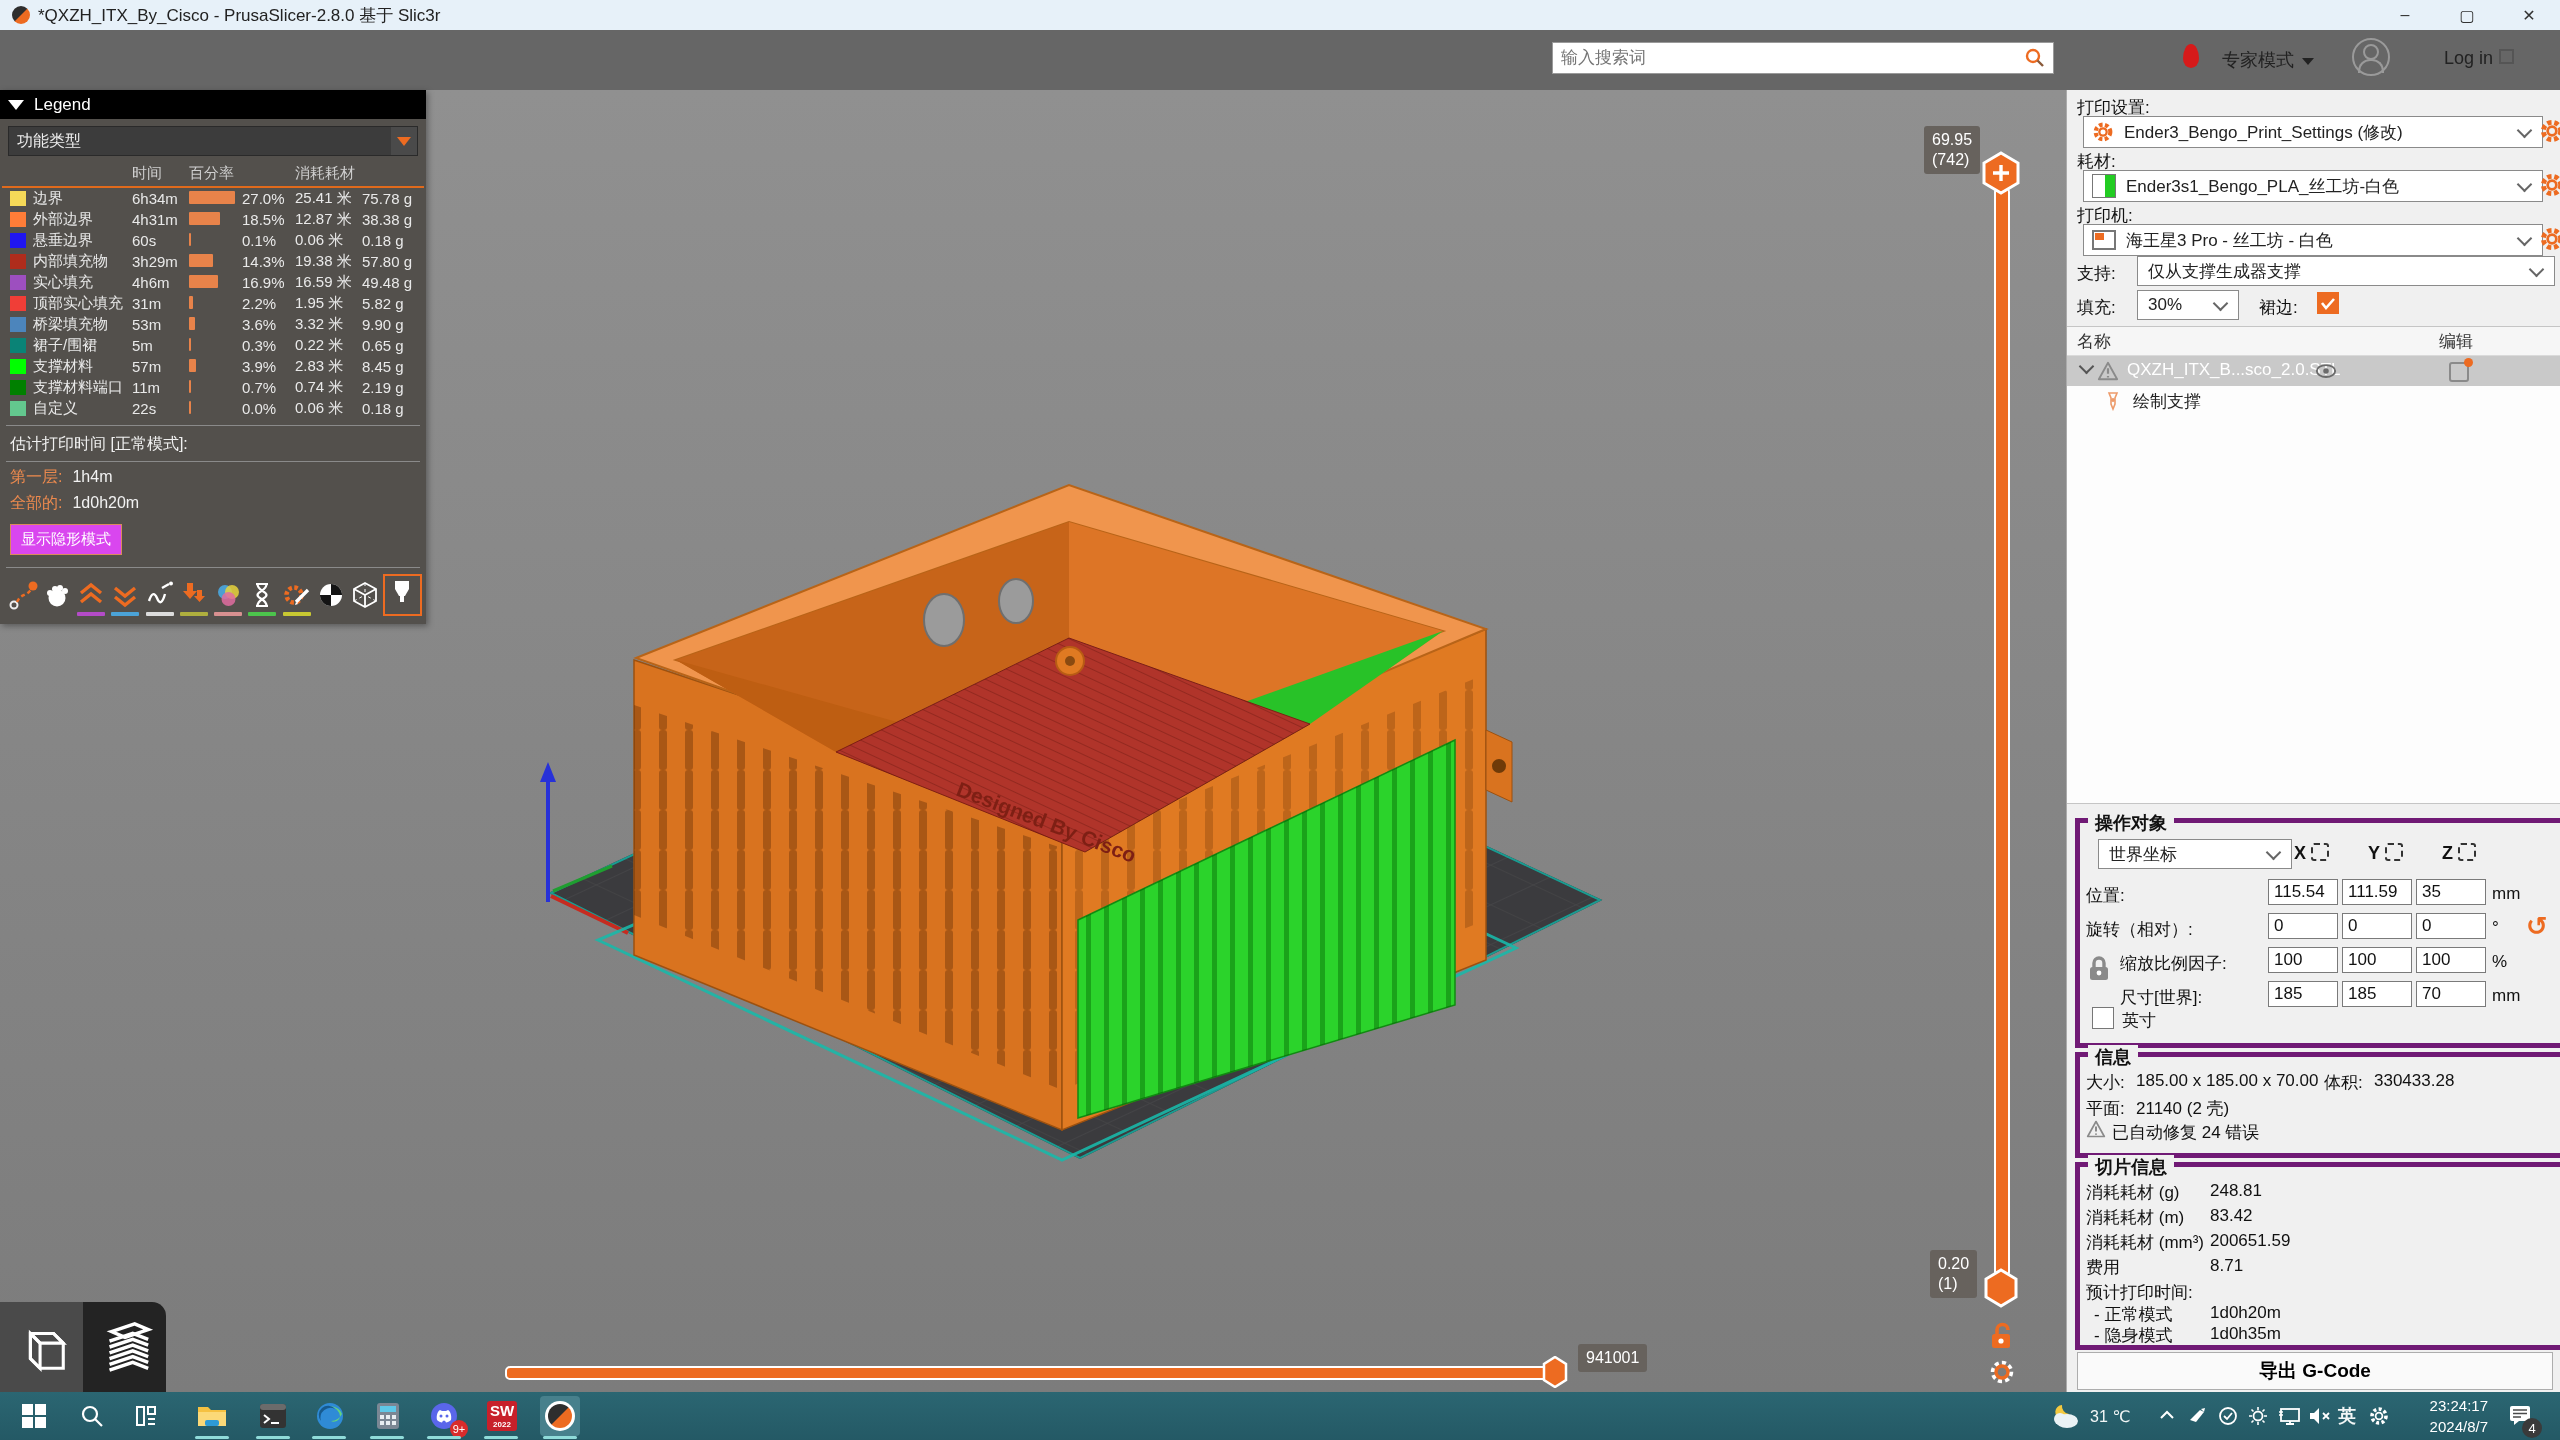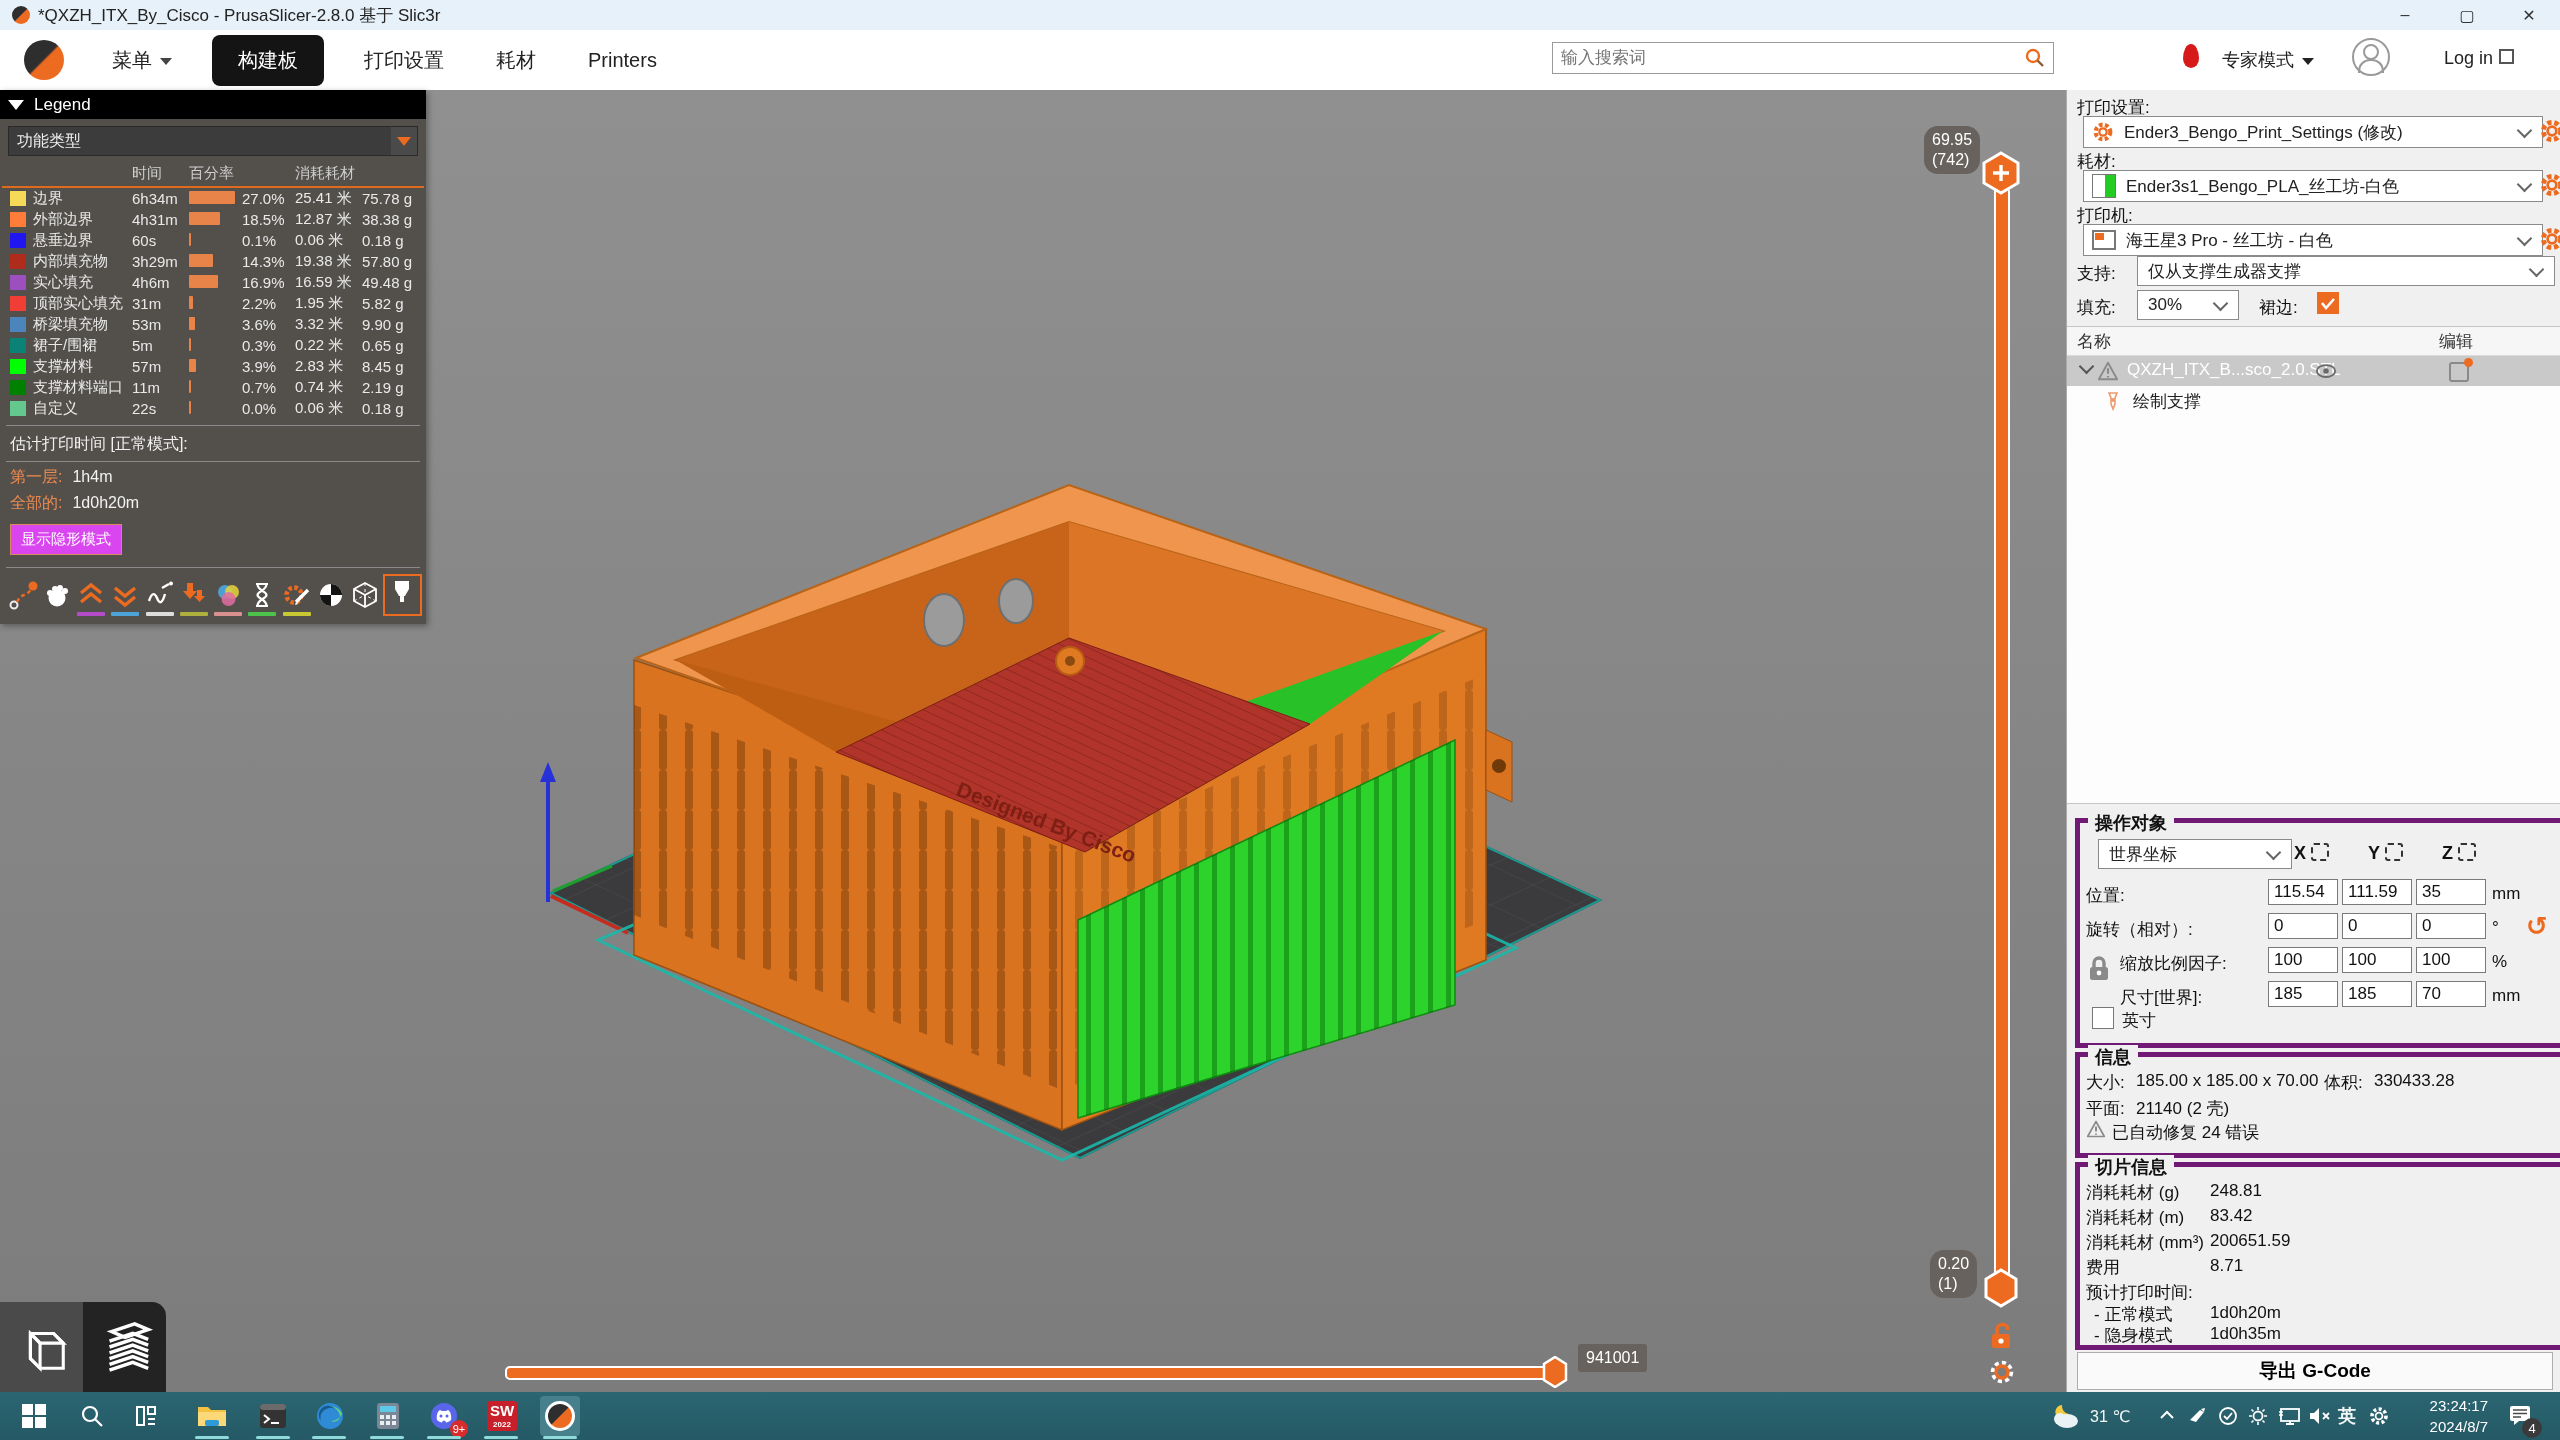--- a/index.html
+++ b/index.html
@@ -51,21 +51,21 @@
   .estrow{font-size:16px;padding:5px 10px 0;}
   .estrow .k{color:#ED8A4E;}
   .estrow .v{color:#F2F2F2;margin-left:10px;}
   #stealthbtn{display:inline-block;margin:10px 10px 12px;background:#d946ef;border:1px solid #D98A5C;color:#fff;font-size:15px;padding:5px 10px;}
   #tools{display:flex;align-items:flex-end;padding:6px 4px 8px 6px;gap:1px;}
   .tool{width:34px;display:flex;flex-direction:column;align-items:center;}
   .tool svg{display:block;}
   .tool .ub{width:28px;height:4px;margin-top:2px;border-radius:1px;}
   .tool.sel{border:2px solid #ED6B21;padding:1px;}
   
-  .tooltipbox{position:absolute;background:#67625D;color:#fff;border-radius:14px;padding:4px 8px;font-size:16px;line-height:20px;z-index:5;}
+  .tooltipbox{position:absolute;background:#67625D;color:#fff;border-radius:3px;padding:4px 8px;font-size:16px;line-height:20px;z-index:5;}
   #vtrack{position:absolute;left:1994px;top:186px;width:12px;height:1088px;background:#ED6B21;border:2px solid #fff;border-radius:6px;z-index:4;}
   .hexsvg{position:absolute;z-index:5;}
   #vlock{position:absolute;left:1989px;top:1322px;z-index:5;}
   #vgear{position:absolute;left:1988px;top:1358px;z-index:5;}
   #htrack{position:absolute;left:505px;top:1366px;width:1050px;height:10px;background:#ED6B21;border:2px solid #fff;border-radius:5px;z-index:4;}
   
   #viewtoggles{position:absolute;left:0;top:1302px;display:flex;z-index:6;}
   .vtile{width:83px;height:90px;display:flex;align-items:center;justify-content:center;}
   #vt3d{background:#4A4A4A;}
   #vtlayers{background:#232323;border-radius:0 14px 0 0;}
@@ -128,28 +128,20 @@
   <div id="titlebar" class="abs">
     <div class="tlogo"></div>
     <div class="ttext">*QXZH_ITX_By_Cisco - PrusaSlicer-2.8.0 基于 Slic3r</div>
   </div>
   <div id="wincontrols">
     <div class="wc">–</div>
     <div class="wc">▢</div>
     <div class="wc">✕</div>
   </div>
 
-  <div id="menubar" class="abs">
-    <div class="mlogo"></div>
-    <div class="mitem"><span>菜单</span><span class="caret"></span></div>
-    <div class="mitem active">构建板</div>
-    <div class="mitem">打印设置</div>
-    <div class="mitem">耗材</div>
-    <div class="mitem">Printers</div>
-  </div>
   <div id="searchbox">
     <input placeholder="输入搜索词" style="">
     <svg width="24" height="24" viewBox="0 0 24 24" style="margin-right:6px">
       <circle cx="10" cy="10" r="6" fill="none" stroke="#ED6B21" stroke-width="2.4"></circle>
       <path d="M14.5 14.5 L20 20" stroke="#8a5a3a" stroke-width="2.4"></path>
     </svg>
   </div>
   <div class="redblob"></div>
   <div id="modesel"><span>专家模式</span><span class="caret" style="border-top-color:#222"></span></div>
   <div id="avatar"></div>

